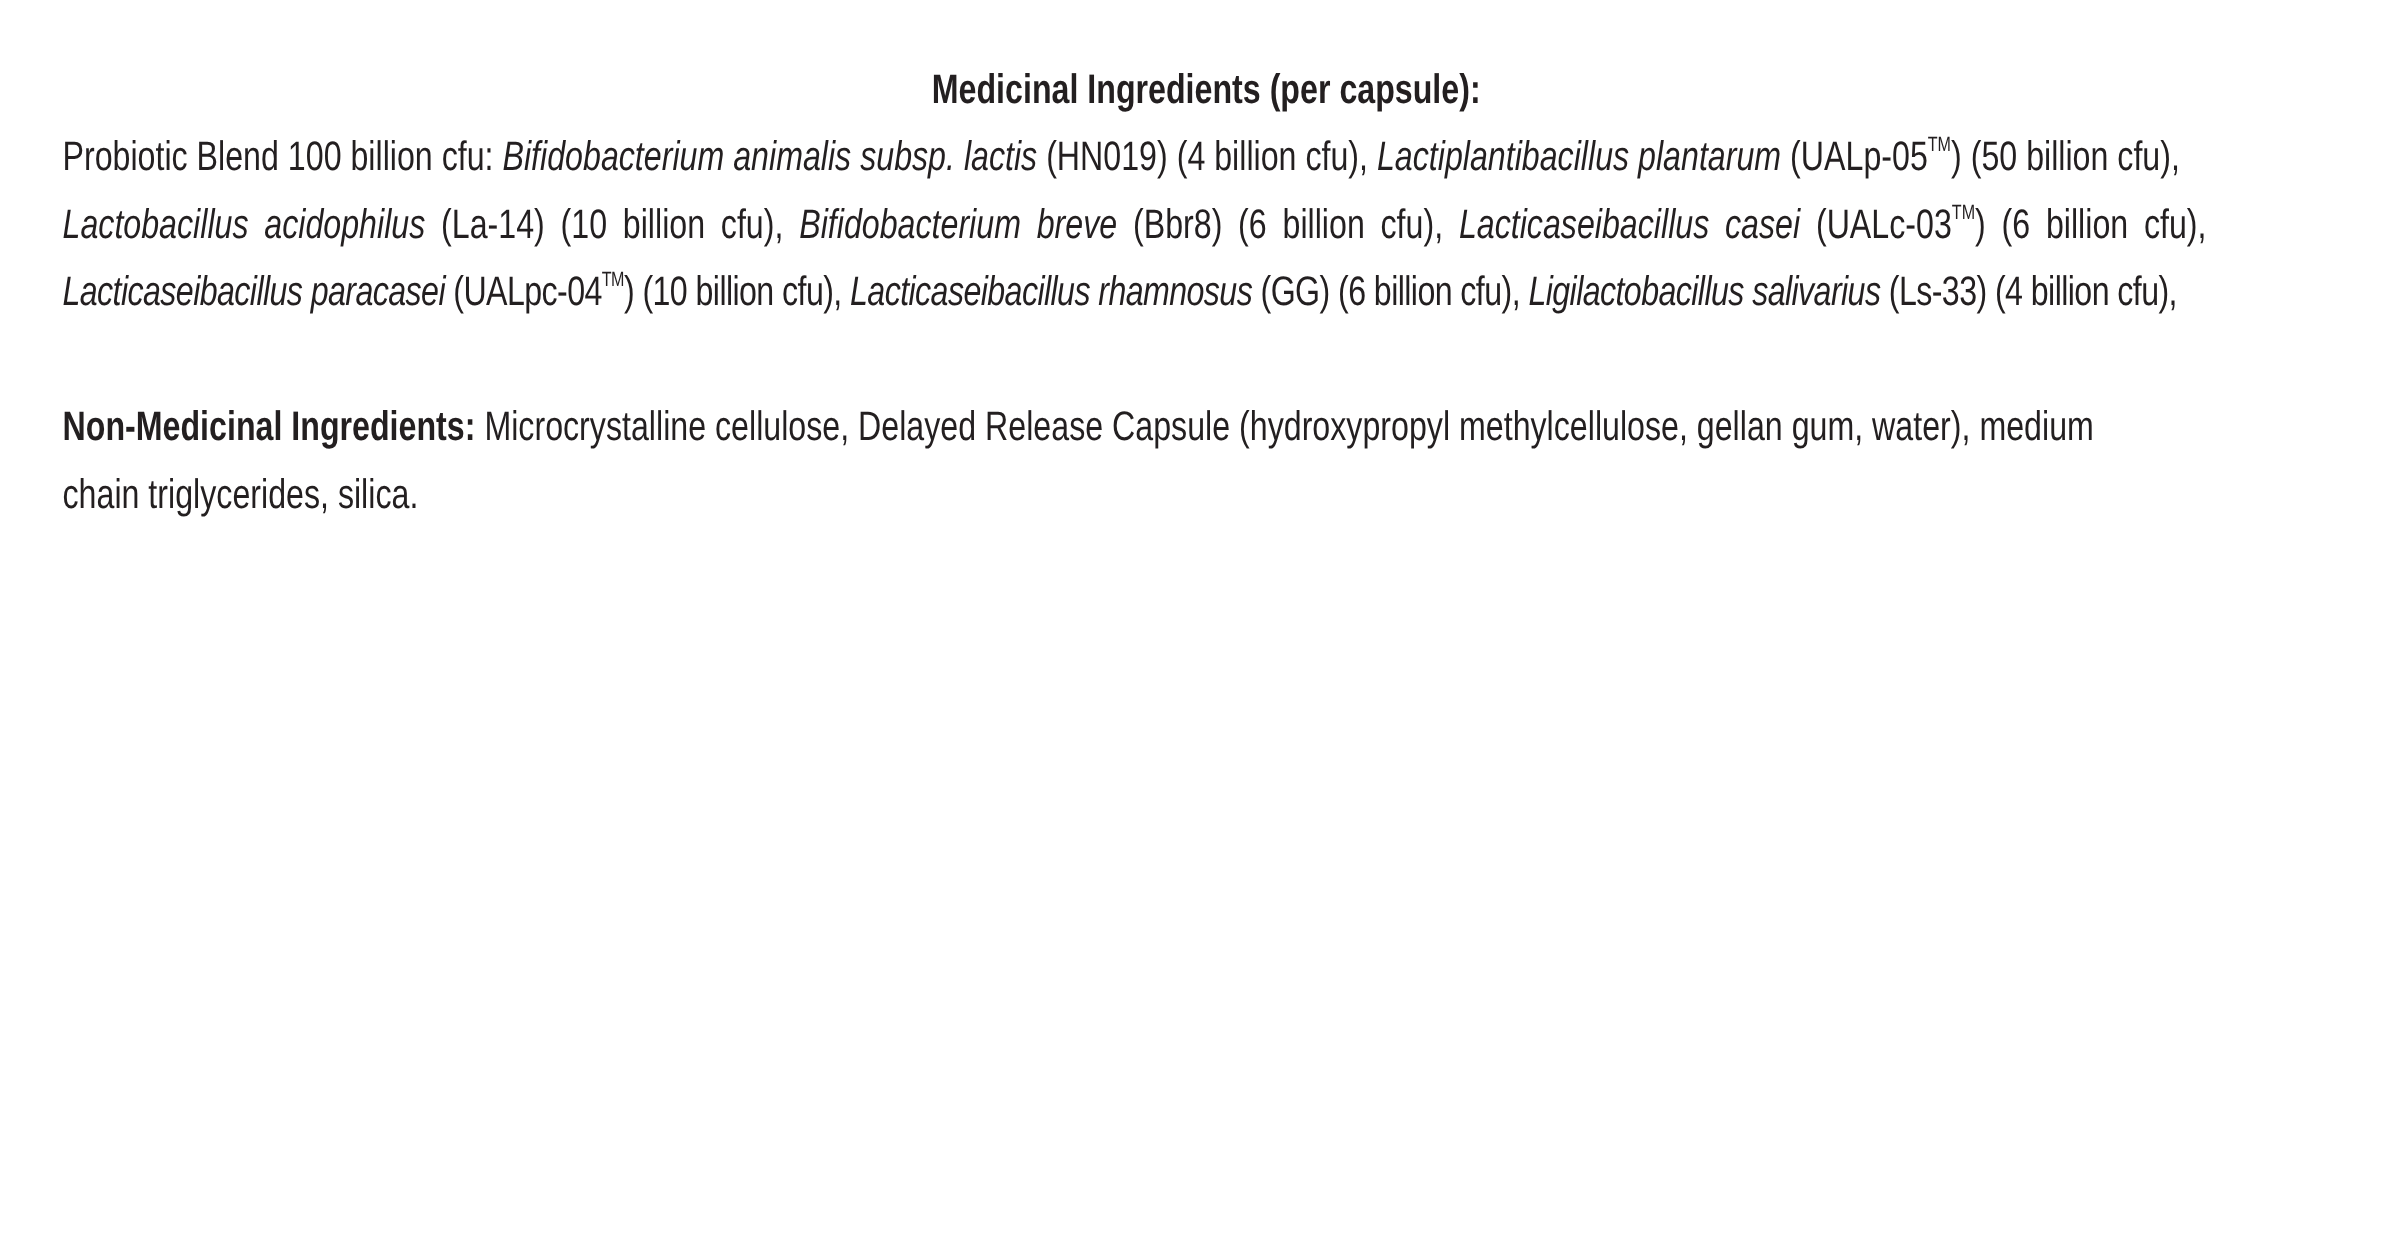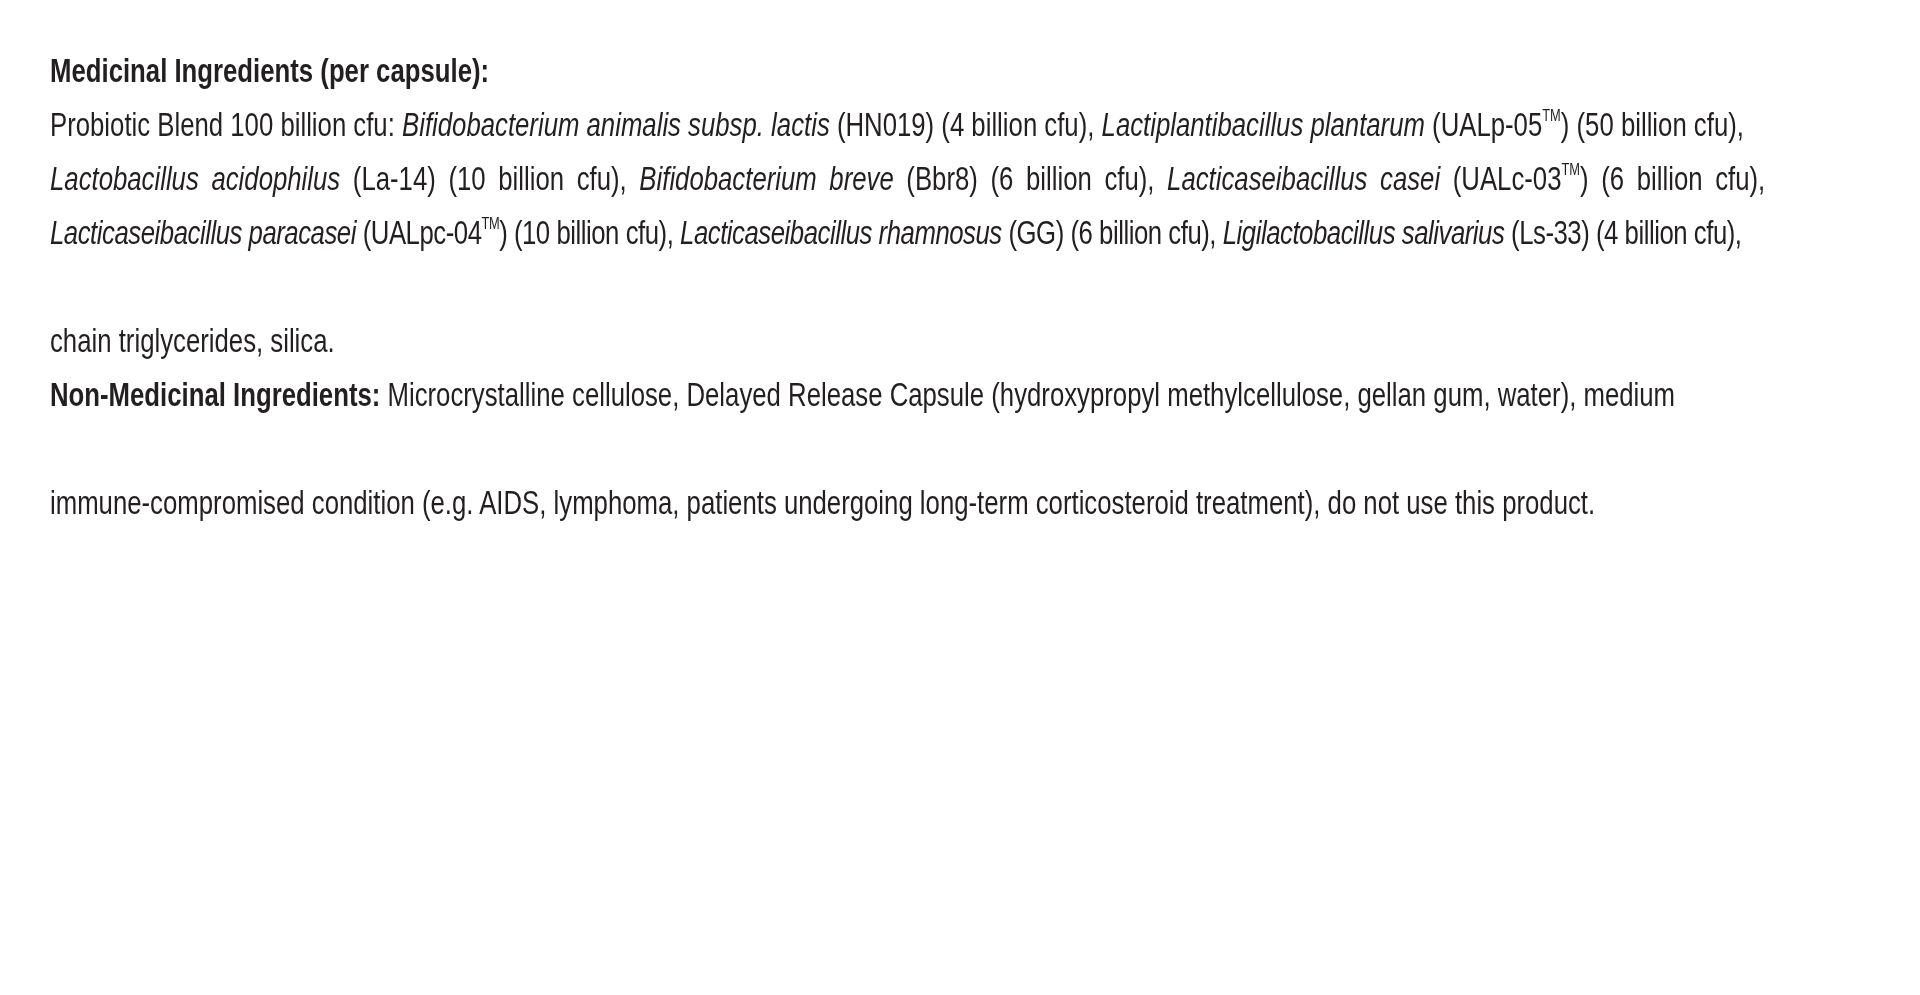--- a/index.html
+++ b/index.html
@@ -43,20 +43,21 @@
     }
     
     .cond {
       display: inline-block;
       transform: scaleX(0.78);
       transform-origin: 0 50%;
       width: 128.2%;
     }
     .heading-line {
       font-weight: 700;
+      text-align: center;
     }
   </style>
 </head>
 <body>
 
 <div class="page">
 
   <section class="block">
     <div class="line heading-line">
       <span class="cond">Medicinal Ingredients (per capsule):</span>
@@ -77,32 +78,29 @@
     <div class="line">
       <span class="cond" style="letter-spacing:-0.6px">
         <span class="sp">Lacticaseibacillus paracasei</span> <span>(UALpc-04</span><sup class="tm">TM</sup><span>) (10 billion cfu),</span> <span class="sp">Lacticaseibacillus rhamnosus</span> <span>(GG)</span> <span>(6 billion cfu),</span> <span class="sp">Ligilactobacillus salivarius</span> <span>(Ls-33)</span> <span>(4 billion cfu),</span>
       </span>
     </div>
 
   </section>
 
   <section class="block">
     <div class="line">
-      <span class="cond">chain triglycerides, silica.</span>
-    </div>
-    <div class="line">
       <span class="cond">
         <span class="label">Non-Medicinal Ingredients:</span><span> Microcrystalline cellulose, Delayed Release Capsule (hydroxypropyl methylcellulose, gellan gum, water), medium</span>
       </span>
+    </div>
+    <div class="line">
+      <span class="cond">chain triglycerides, silica.</span>
     </div>
   </section>
 
   <section class="block">
   </section>
 
   <section class="block">
-    <div class="line">
-      <span class="cond">immune-compromised condition (e.g. AIDS, lymphoma, patients undergoing long-term corticosteroid treatment), do not use this product.</span>
-    </div>
   </section>
 
 
 </div>
 
 </body></html>

